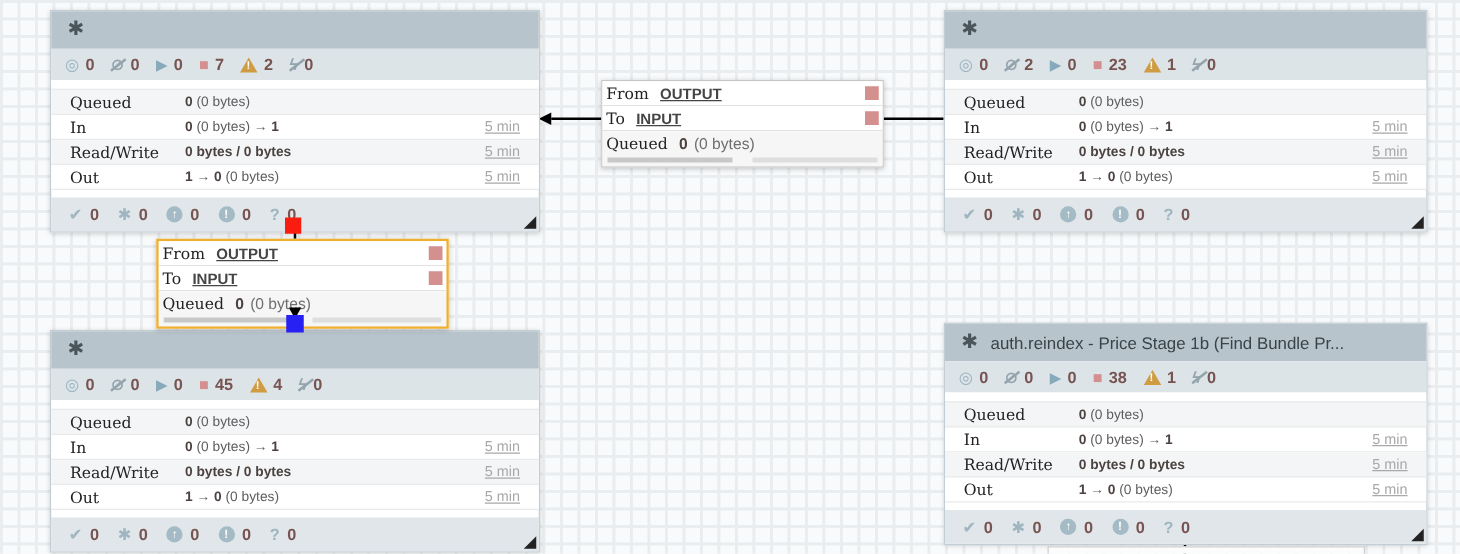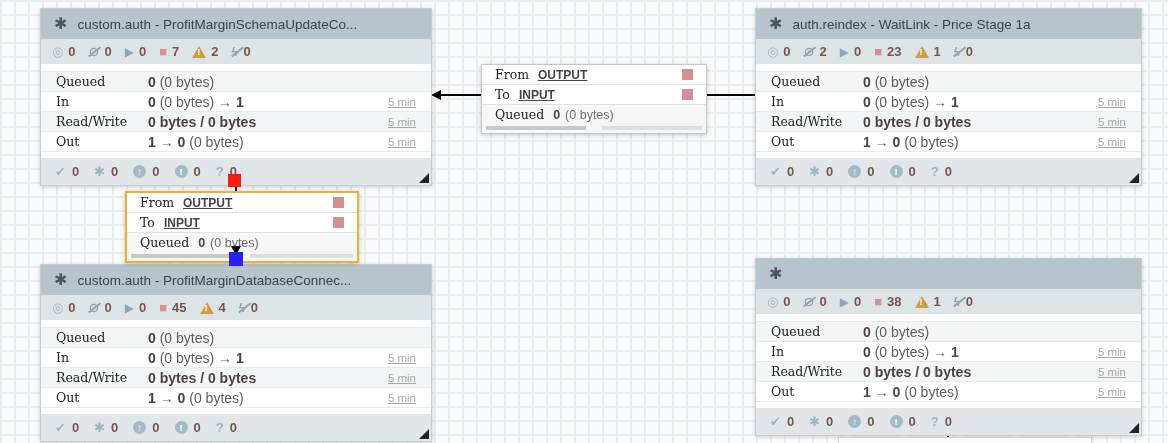--- a/index.html
+++ b/index.html
@@ -26,33 +26,33 @@
   .gi-stopped{color:#d4908f;font-size:13px;}
   .slashed{position:relative;color:#93a4ad;}
   .slashed::after{content:"";position:absolute;left:-2px;top:6px;width:15px;height:1.5px;background:#93a4ad;transform:rotate(-38deg);}
   .tri{width:0;height:0;border-left:7px solid transparent;border-right:7px solid transparent;border-bottom:12px solid #cf9c43;position:relative;}
   .tri::after{content:"!";position:absolute;left:-2px;top:1px;color:#fff;font-size:9px;font-weight:bold;line-height:11px;}
   .pg-rows{padding-top:7px;background:#fff;}
   .pg-row{height:19px;display:flex;align-items:center;padding:0 15px;border-bottom:1px solid #eaeaea;}
   .pg-row:nth-child(odd){background:#f3f5f6;}
   .pg-row:first-child{border-top:1px solid #eaeaea;}
   .row-label{width:92px;font-family:"DejaVu Serif","Liberation Serif",serif;color:#222;font-size:12.5px;flex-shrink:0;}
-  .row-val{flex:1;color:#5d5d5d;font-size:14px;white-space:nowrap;}
+  .row-val{flex:1;color:#5d5d5d;font-size:11px;white-space:nowrap;}
   .row-val b{color:#4c4340;}
   .row-period{color:#a8a8a8;font-size:11.5px;text-decoration:underline;}
   .pg-footer{margin-top:6px;height:27px;background:#e0e6e9;display:flex;align-items:center;padding:0 14px;}
   .vc{display:flex;align-items:center;gap:6px;margin-right:15px;}
   .vc .cnt{font-weight:bold;font-size:13px;color:#775351;}
   .vc-glyph{color:#9fb5c0;font-weight:bold;font-size:13px;line-height:1;}
   .vc-badge{width:13px;height:13px;border-radius:50%;background:#a4bac5;color:#fff;font-size:9.5px;font-weight:bold;display:flex;align-items:center;justify-content:center;line-height:1;}
   .resize{position:absolute;right:2px;bottom:2px;width:0;height:0;border-left:10px solid transparent;border-bottom:10px solid #222;}
   
   .conn-label{position:absolute;background:#fff;border:1px solid #c6c6c6;box-shadow:0 1px 4px rgba(0,0,0,.22);z-index:5;}
   .conn-label.selected{border:2px solid #f0b02f;}
-  .cl-row{display:flex;align-items:center;height:19px;padding:0 13px;border-bottom:1px solid #e2e2e2;background:#fff;}
+  .cl-row{display:flex;align-items:center;height:19px;padding:0 3px;border-bottom:1px solid #e2e2e2;background:#fff;}
   .cl-key{font-family:"DejaVu Serif","Liberation Serif",serif;font-size:12.5px;color:#222;margin-right:9px;}
   .cl-port{font-weight:bold;font-size:12px;color:#454545;text-decoration:underline;}
   .cl-sq{margin-left:auto;width:11px;height:11px;background:#d48f8f;}
   .cl-row.q{background:#f6f6f6;border-bottom:none;}
   .cl-qnum{font-weight:bold;color:#4c4340;font-size:12.5px;margin-right:5px;}
   .cl-qsize{color:#6f6f6f;font-size:12.5px;}
   .cl-bars{display:flex;gap:16px;padding:2px 4px 3px;background:#f6f6f6;}
   .cl-bar{flex:1;height:4px;background:#c8c8c8;}
   .cl-bar.light{background:#dedede;}
   
@@ -74,21 +74,20 @@
 
   <div class="vline" style="left:235px;top:182px;height:82px;width:2px;"></div>
   <div class="arrow-down" style="left:231px;top:246px;"></div>
 
   <div class="vline" style="left:947px;top:430px;height:13px;width:2px;"></div>
   <div class="partial-label" style="left:838px;top:437px;width:252px;height:6px;"></div>
 
   <div class="pg" style="left:40px;top:8px;width:390px;">
       <div class="pg-header">
         <span class="pg-icon">✱</span>
-        <span class="pg-title">custom.auth - ProfitMarginSchemaUpdateCo...</span>
       </div>
       <div class="pg-stats">
         <span class="stat">
           <span class="gi gi-transmitting">◎</span>
           <span class="cnt">0</span>
         </span>
         <span class="stat">
           <span class="gi slashed">⊘</span>
           <span class="cnt">0</span>
         </span>
@@ -151,21 +150,20 @@
         <span class="vc">
           <span class="vc-glyph">?</span>
           <span class="cnt">0</span>
         </span>
       </div>
       <div class="resize"></div>
     </div>
   <div class="pg" style="left:755px;top:8px;width:385px;">
       <div class="pg-header">
         <span class="pg-icon">✱</span>
-        <span class="pg-title">auth.reindex - WaitLink - Price Stage 1a</span>
       </div>
       <div class="pg-stats">
         <span class="stat">
           <span class="gi gi-transmitting">◎</span>
           <span class="cnt">0</span>
         </span>
         <span class="stat">
           <span class="gi slashed">⊘</span>
           <span class="cnt">2</span>
         </span>
@@ -228,21 +226,20 @@
         <span class="vc">
           <span class="vc-glyph">?</span>
           <span class="cnt">0</span>
         </span>
       </div>
       <div class="resize"></div>
     </div>
   <div class="pg" style="left:40px;top:264px;width:390px;">
       <div class="pg-header">
         <span class="pg-icon">✱</span>
-        <span class="pg-title">custom.auth - ProfitMarginDatabaseConnec...</span>
       </div>
       <div class="pg-stats">
         <span class="stat">
           <span class="gi gi-transmitting">◎</span>
           <span class="cnt">0</span>
         </span>
         <span class="stat">
           <span class="gi slashed">⊘</span>
           <span class="cnt">0</span>
         </span>
@@ -305,20 +302,21 @@
         <span class="vc">
           <span class="vc-glyph">?</span>
           <span class="cnt">0</span>
         </span>
       </div>
       <div class="resize"></div>
     </div>
   <div class="pg" style="left:755px;top:258px;width:385px;">
       <div class="pg-header">
         <span class="pg-icon">✱</span>
+        <span class="pg-title">auth.reindex - Price Stage 1b (Find Bundle Pr...</span>
       </div>
       <div class="pg-stats">
         <span class="stat">
           <span class="gi gi-transmitting">◎</span>
           <span class="cnt">0</span>
         </span>
         <span class="stat">
           <span class="gi slashed">⊘</span>
           <span class="cnt">0</span>
         </span>

